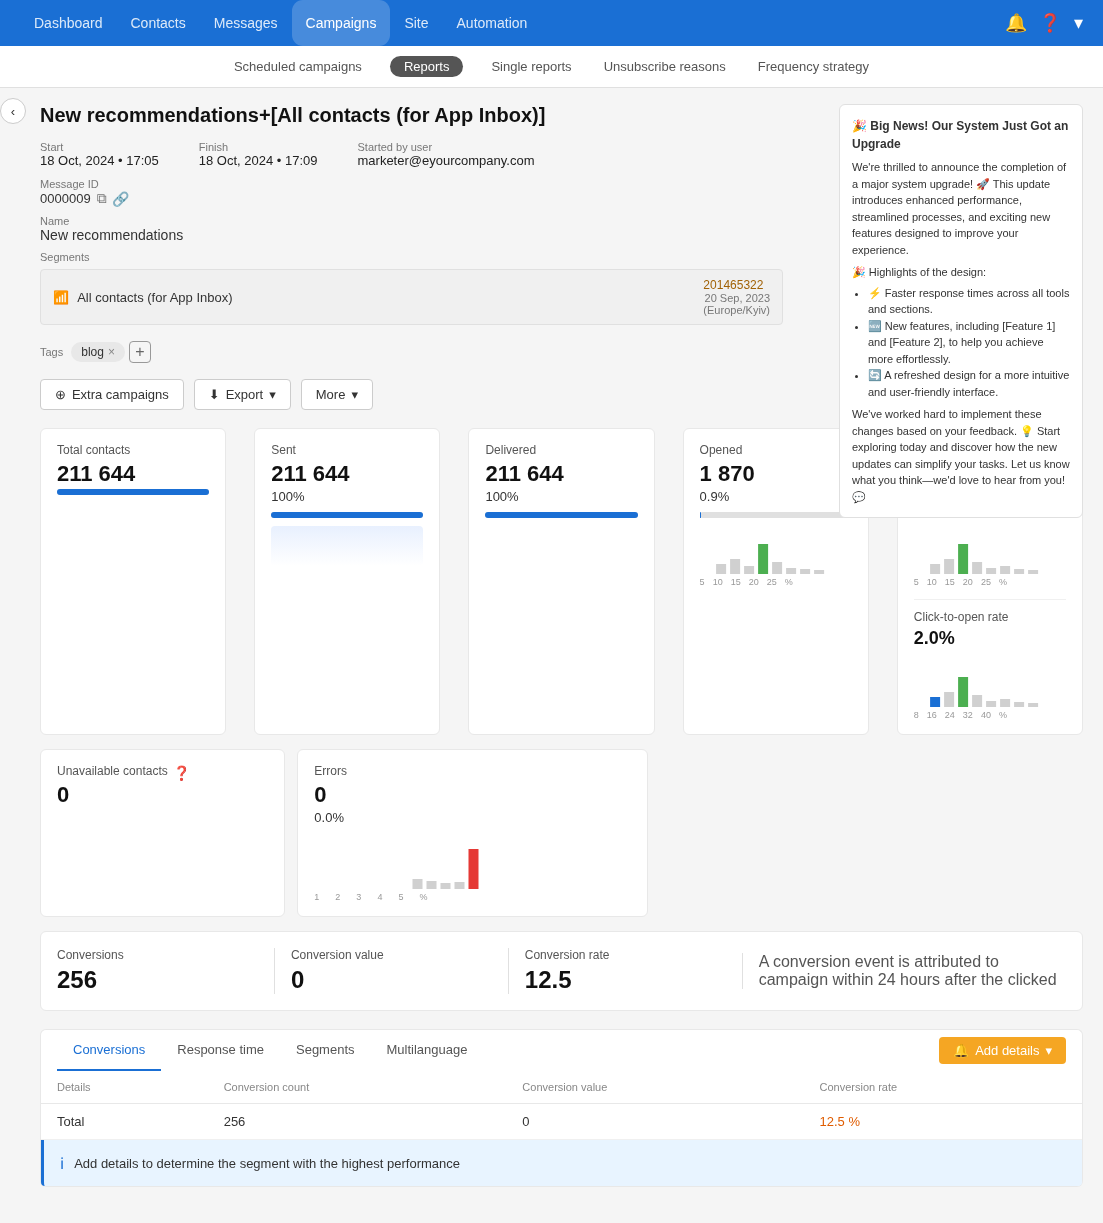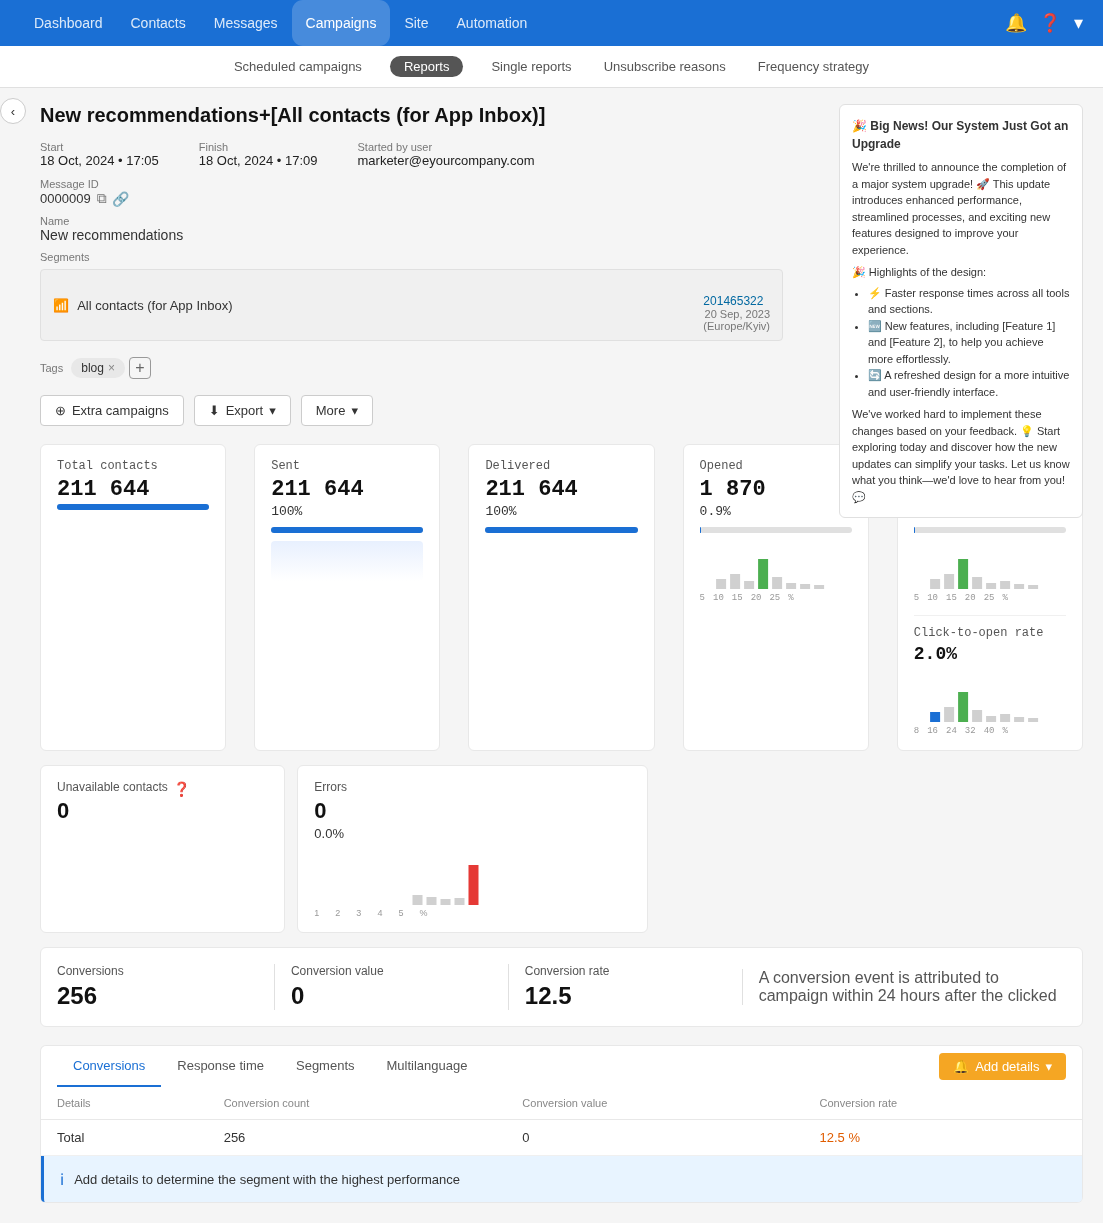--- a/index.html
+++ b/index.html
@@ -115,21 +115,21 @@
       background: #f0f0f0;
       border: 1px solid #e0e0e0;
       border-radius: 4px;
       padding: 8px 12px;
       display: flex;
       align-items: center;
       justify-content: space-between;
       margin-bottom: 16px;
     }
     .segment-bar .seg-left { display: flex; align-items: center; gap: 8px; font-size: 13px; }
-    .segment-bar .seg-right { font-size: 12px; color: #0369a1; margin-top: 16px; }
+    .segment-bar .seg-right { font-size: 12px; color: #a16207; }
     .segment-bar .seg-date { font-size: 11px; color: #777; text-align: right; }
 
     
     .tags-row { display: flex; align-items: center; gap: 4px; margin-bottom: 16px; }
     .tags-row label { font-size: 11px; color: #777; margin-right: 4px; }
     .tag {
       background: #e8e8e8;
       border-radius: 12px;
       padding: 3px 10px;
       font-size: 12px;
@@ -162,21 +162,20 @@
       font-size: 13px;
       cursor: pointer;
       color: #333;
     }
 
     
     .stats-row {
       display: flex;
       gap: 28px;
       margin-bottom: 14px;
-      font-family: Liberation Mono, monospace;
     }
     .stat-card {
       background: #fff;
       border-radius: 6px;
       border: 1px solid #e8e8e8;
       padding: 14px 16px;
       flex: 1;
       min-width: 0;
     }
     .stat-card .stat-label {

